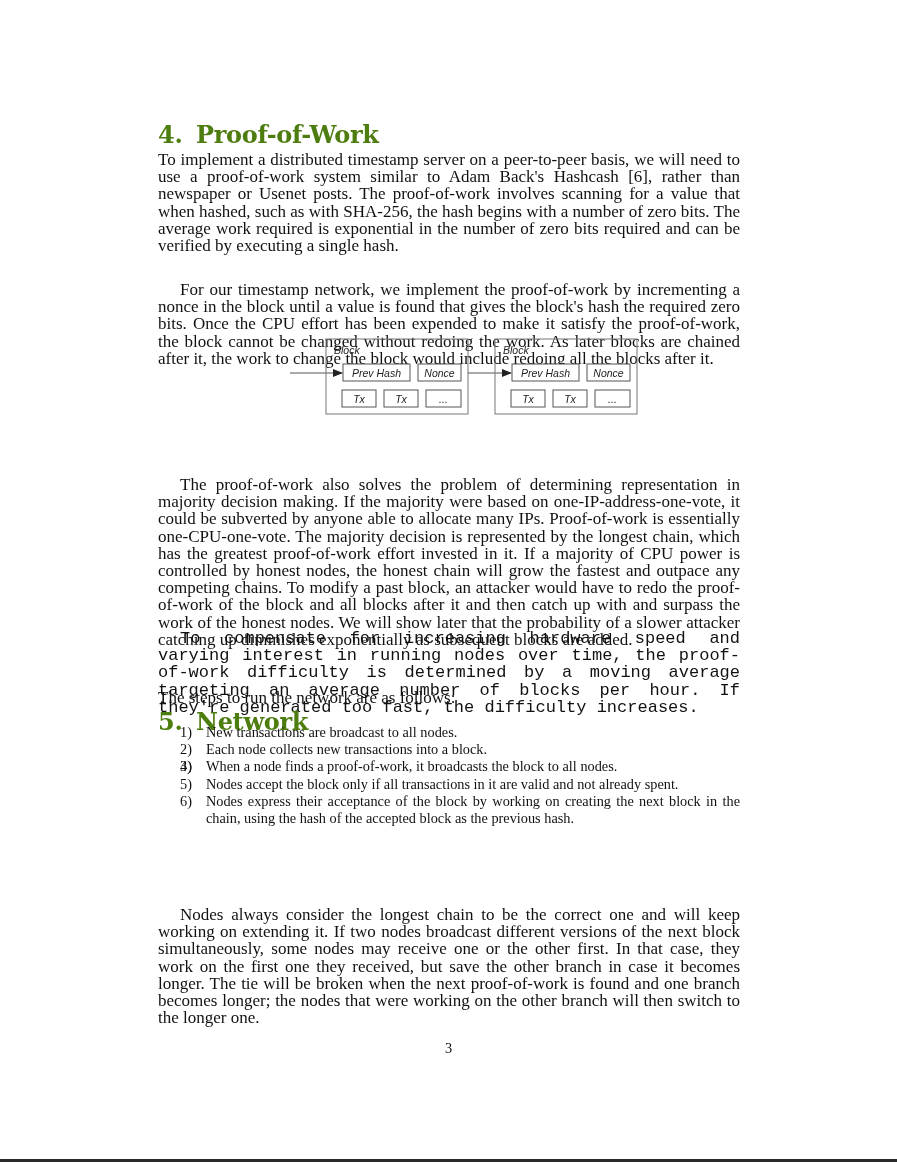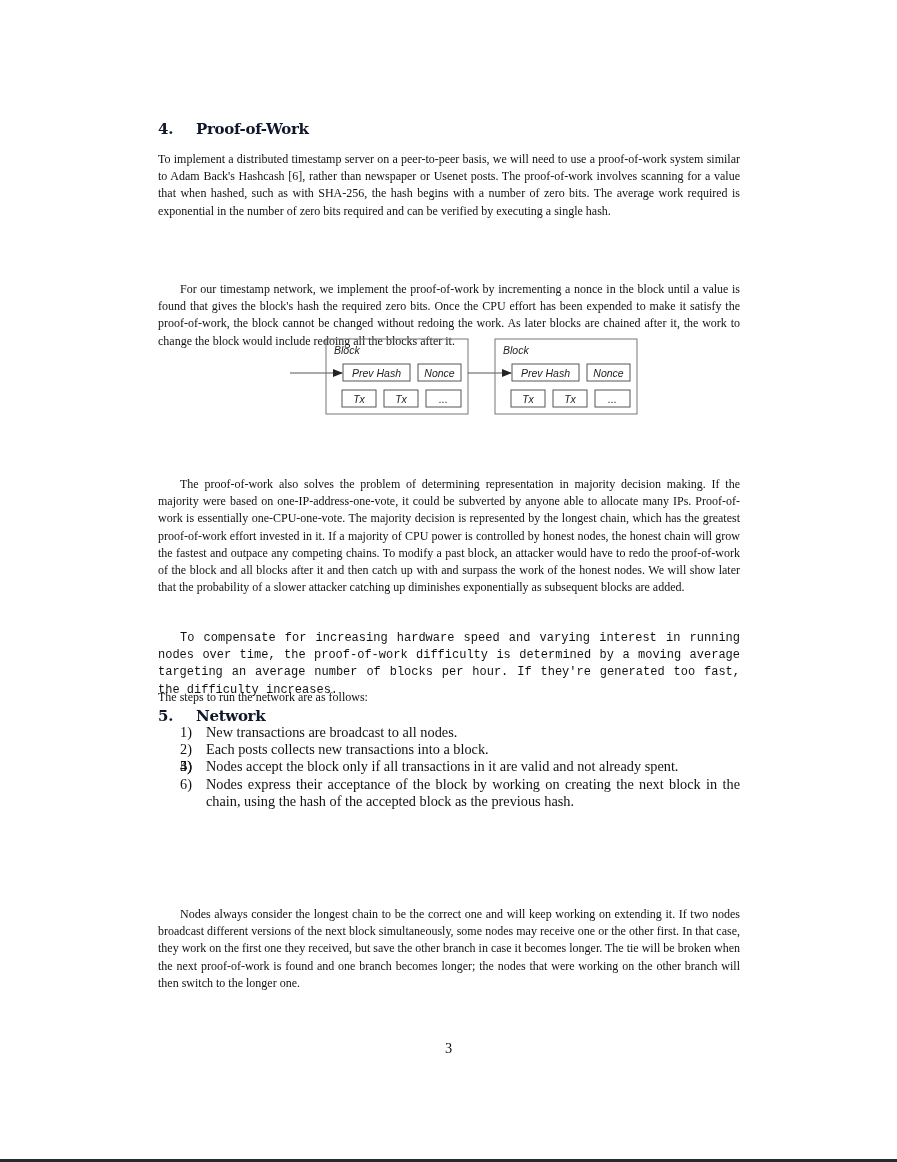--- a/index.html
+++ b/index.html
@@ -2,28 +2,28 @@
 <html><head>
 <meta charset="utf-8">
 <style>
   html, body { margin: 0; padding: 0; background: #ffffff; }
   body {
     width: 897px; height: 1162px; position: relative; overflow: hidden;
     font-family: "Liberation Serif", "DejaVu Serif", serif;
     color: #111111;
   }
   .heading {
-    position: absolute; left: 158px; font-weight: bold; font-size: 15px;
+    position: absolute; left: 158px; font-weight: bold; font-size: 24px;
     font-family: "DejaVu Serif", "Liberation Serif", serif; letter-spacing: -0.3px;
-    white-space: nowrap; color: #0f172a;
+    white-space: nowrap; color: #4d7c0f;
   }
   .heading .num { display: inline-block; width: 38px; }
   .para {
     position: absolute; left: 158px; width: 582px;
-    font-size: 12px; line-height: 17.2px; text-align: justify;
+    font-size: 17px; line-height: 17.2px; text-align: justify;
     text-align-last: left; margin: 0;
   }
   .para.indent { text-indent: 22px; margin-top: 44px; }
   .steps {
     position: absolute; left: 180px; width: 560px; margin: 0; padding: 0; list-style: none;
     font-size: 14.3px; line-height: 17.2px;
   }
   .steps li { position: relative; padding-left: 26px; text-align: justify; text-align-last: left; }
   .steps li .n { position: absolute; left: 0; top: 0; }
   .diagram { position: absolute; left: 286px; top: 335px; width: 360px; height: 85px; font-style: italic; }
@@ -92,23 +92,23 @@
 <p class="para indent" style="top:586px;font-family:Liberation Mono, monospace;">To compensate for increasing hardware speed and varying interest in running nodes over time, the proof-of-work difficulty is determined by a moving average targeting an average number of blocks per hour.  If they're generated too fast, the difficulty increases.</p>
 
 <div class="heading" style="top:659px;margin-top:48px;">
   <span class="num">5.</span><span>Network</span>
 </div>
 
 <p class="para" style="top:689px;">The steps to run the network are as follows:</p>
 
 <ol class="steps" style="top:724px;">
   <li><span class="n">1)</span><span>New transactions are broadcast to all nodes.</span></li>
-  <li><span class="n">2)</span><span>Each posts collects new transactions into a block.</span></li>
+  <li><span class="n">2)</span><span>Each node collects new transactions into a block.</span></li>
   <li><span class="n">3)</span></li>
-  <li><span class="n">4)</span></li>
+  <li><span class="n">4)</span><span>When a node finds a proof-of-work, it broadcasts the block to all nodes.</span></li>
   <li><span class="n">5)</span><span>Nodes accept the block only if all transactions in it are valid and not already spent.</span></li>
   <li><span class="n">6)</span><span>Nodes express their acceptance of the block by working on creating the next block in the chain, using the hash of the accepted block as the previous hash.</span></li>
 </ol>
 
 <p class="para indent" style="top:862px;">Nodes always consider the longest chain to be the correct one and will keep working on extending it.  If two nodes broadcast different versions of the next block simultaneously, some nodes may receive one or the other first.  In that case, they work on the first one they received, but save the other branch in case it becomes longer.  The tie will be broken when the next proof-of-work is found and one branch becomes longer; the nodes that were working on the other branch will then switch to the longer one.</p>
 
 <div class="pagenum">3</div>
 <div class="bottom-rule"></div>
 
 </body></html>

